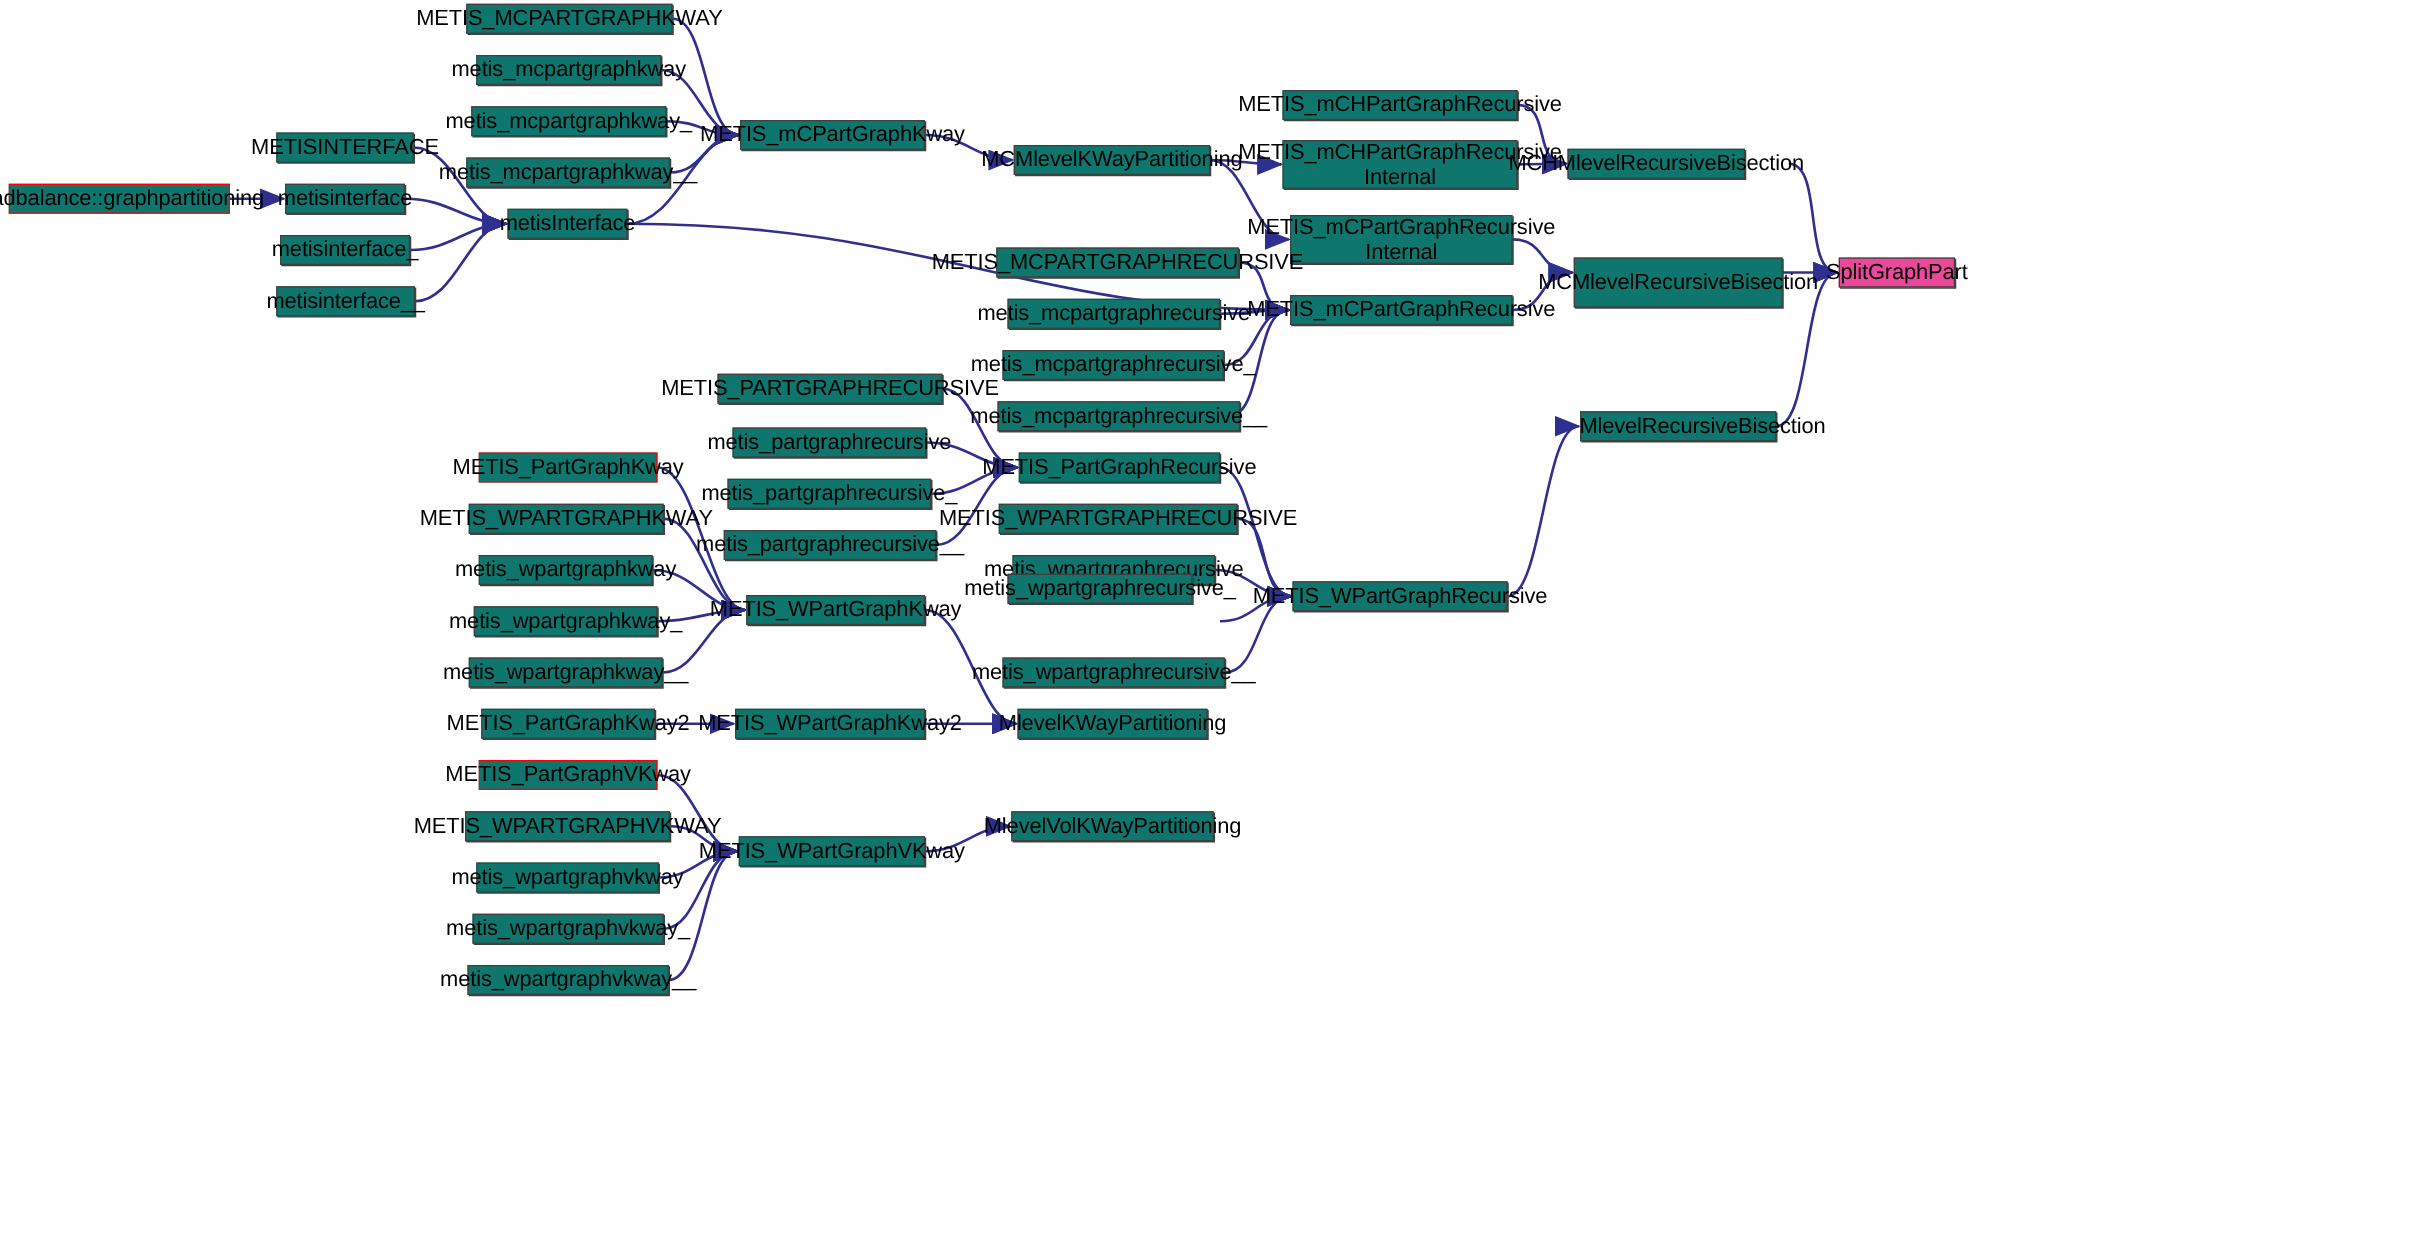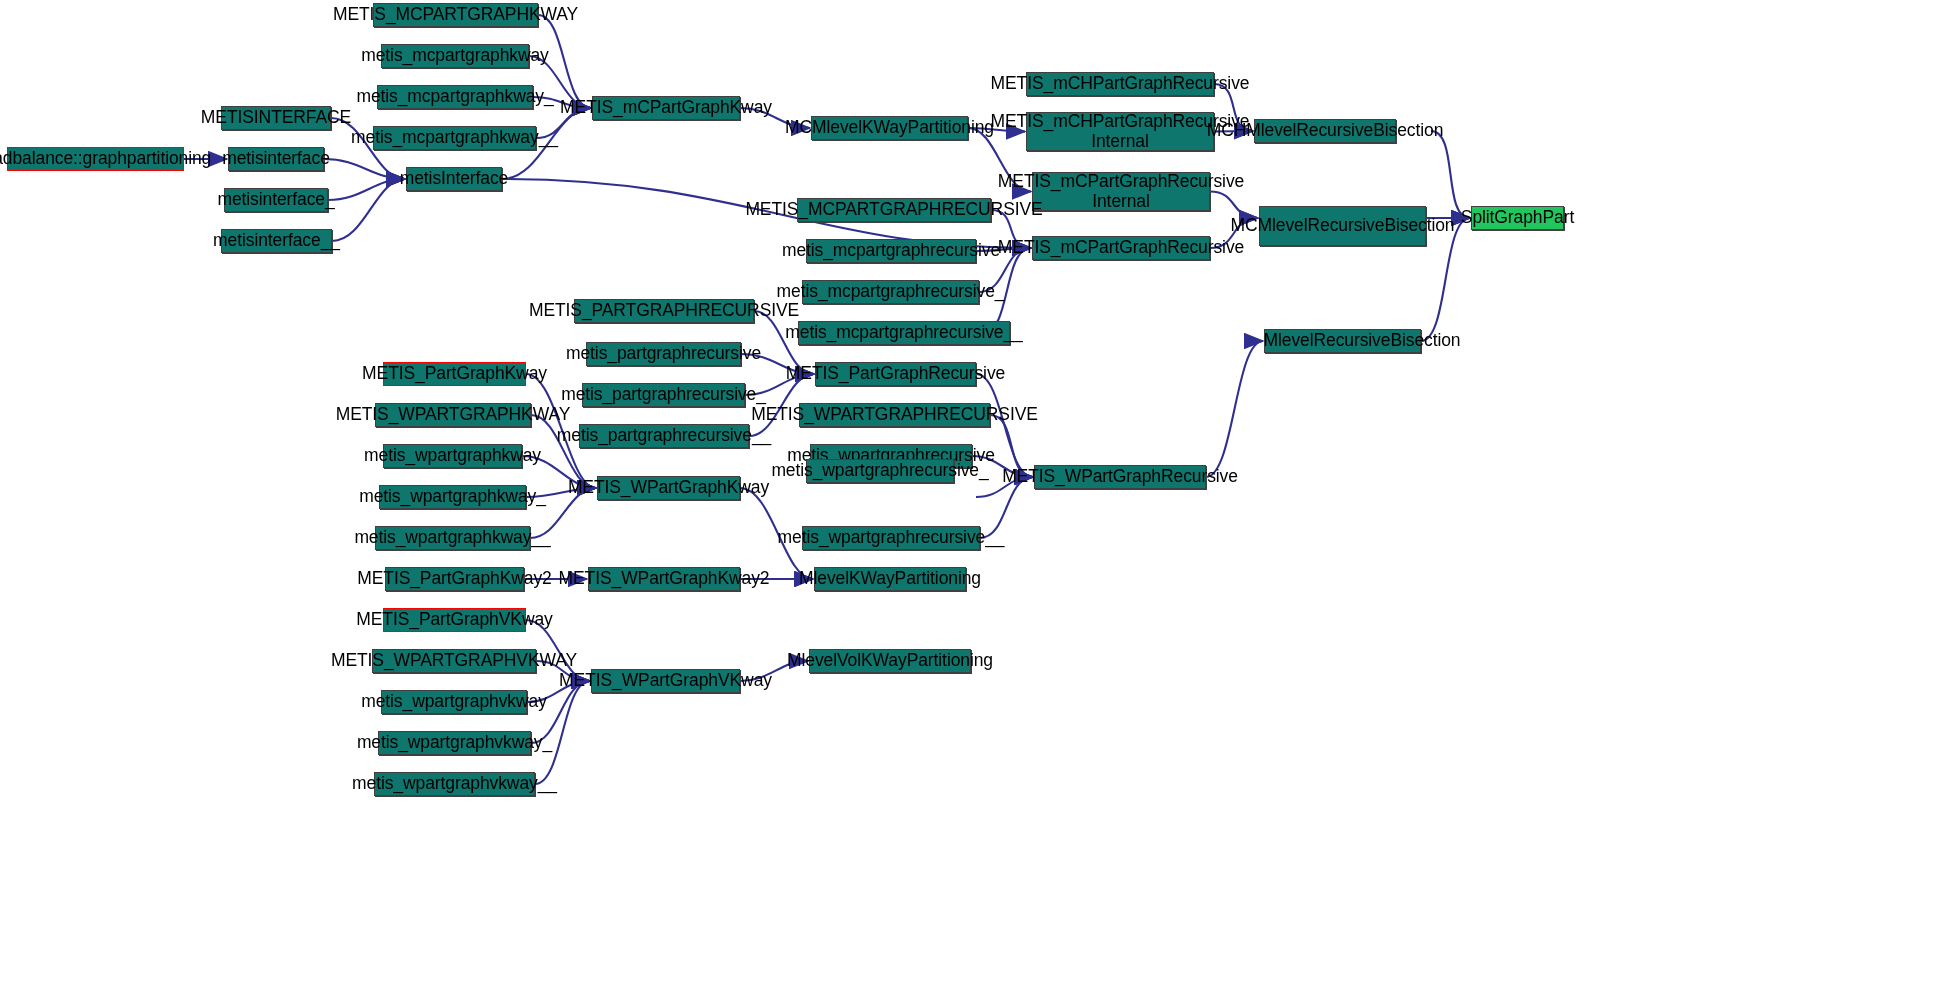--- a/index.html
+++ b/index.html
@@ -39,21 +39,21 @@
     text-align: center;
     white-space: pre-line;
     letter-spacing: -0.1px;
     box-shadow: 1px 1px 0 0 #404040;
   }
   .node.highlight {
     border: 1.6px solid #ff0000;
     box-shadow: none;
   }
   .node.current {
-    background: #22c55e;
+    background: #ec4899;
     border: 1px solid #404040;
   }
 </style>
 </head>
 <body>
 
 <div id="canvas">
   <svg id="edges" viewBox="0 0 1936 988" width="1936" height="988" xmlns="http://www.w3.org/2000/svg">
     <defs>
       <marker id="arrow" viewBox="0 0 10 8" refX="9.2" refY="4" markerWidth="10" markerHeight="8" orient="auto-start-reverse">
@@ -130,21 +130,21 @@
 Internal</div>
       <div class="node" style="left: 1032px; top: 172px; width: 178px; height: 39px;">METIS_mCPartGraphRecursive
 Internal</div>
       <div class="node" style="left: 1254px; top: 119px; width: 142px; height: 24px;">MCHMlevelRecursiveBisection</div>
       <div class="node" style="left: 1259px; top: 206px; width: 167px; height: 40px;">MCMlevelRecursiveBisection</div>
       <div class="node current" style="left: 1471px; top: 206px; width: 93px; height: 24px;">SplitGraphPart</div>
       <div class="node" style="left: 797px; top: 198px; width: 194px; height: 24px;">METIS_MCPARTGRAPHRECURSIVE</div>
       <div class="node" style="left: 1032px; top: 236px; width: 178px; height: 24px;">METIS_mCPartGraphRecursive</div>
       <div class="node" style="left: 806px; top: 239px; width: 170px; height: 24px;">metis_mcpartgraphrecursive</div>
       <div class="node" style="left: 802px; top: 280px; width: 177px; height: 24px;">metis_mcpartgraphrecursive_</div>
-      <div class="node" style="left: 798px; top: 321px; width: 212px; height: 24px;">metis_mcpartgraphrecursive__</div>
+      <div class="node" style="left: 798px; top: 321px; width: 194px; height: 24px;">metis_mcpartgraphrecursive__</div>
       <div class="node" style="left: 574px; top: 299px; width: 180px; height: 24px;">METIS_PARTGRAPHRECURSIVE</div>
       <div class="node" style="left: 586px; top: 342px; width: 155px; height: 24px;">metis_partgraphrecursive</div>
       <div class="node" style="left: 582px; top: 383px; width: 163px; height: 24px;">metis_partgraphrecursive_</div>
       <div class="node" style="left: 579px; top: 424px; width: 170px; height: 24px;">metis_partgraphrecursive__</div>
       <div class="node" style="left: 815px; top: 362px; width: 161px; height: 24px;">METIS_PartGraphRecursive</div>
       <div class="node highlight" style="left: 383px; top: 362px; width: 143px; height: 24px;">METIS_PartGraphKway</div>
       <div class="node" style="left: 375px; top: 403px; width: 156px; height: 24px;">METIS_WPARTGRAPHKWAY</div>
       <div class="node" style="left: 383px; top: 444px; width: 139px; height: 24px;">metis_wpartgraphkway</div>
       <div class="node" style="left: 379px; top: 485px; width: 147px; height: 24px;">metis_wpartgraphkway_</div>
       <div class="node" style="left: 375px; top: 526px; width: 155px; height: 24px;">metis_wpartgraphkway__</div>

